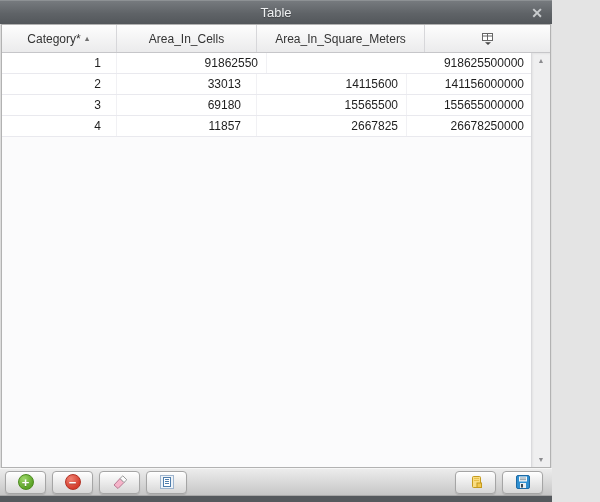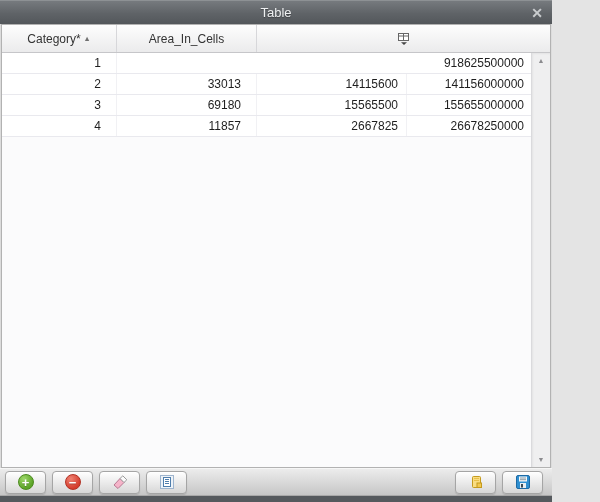--- a/index.html
+++ b/index.html
@@ -72,34 +72,38 @@
 
   <div class="table-area">
     <div class="thead">
       <div class="th c1">
         <span>Category*</span>
         <span class="sort">▲</span>
       </div>
       <div class="th c2">
         <span>Area_In_Cells</span>
       </div>
+      <div class="th c4">
+        <span>Area_In_Square_Meters</span>
+      </div>
       <div class="th picker">
         <svg width="14" height="14" viewBox="0 0 14 14">
           <rect x="1.5" y="1.5" width="10" height="7" fill="#ffffff" stroke="#666666"></rect>
           <line x1="1.5" y1="4" x2="11.5" y2="4" stroke="#666666"></line>
           <line x1="6.5" y1="1.5" x2="6.5" y2="8.5" stroke="#666666"></line>
           <polygon points="4,10.2 10,10.2 7,13" fill="#444444"></polygon>
         </svg>
       </div>
     </div>
 
     <div class="tbody">
       <div class="rows">
         <div class="row">
           <div class="td c1">1</div>
+          <div class="td c3">91862550</div>
           <div class="td c4">918625500000</div>
         </div>
         <div class="row">
           <div class="td c1">2</div>
           <div class="td c2">33013</div>
           <div class="td c3">14115600</div>
           <div class="td c4">141156000000</div>
         </div>
         <div class="row">
           <div class="td c1">3</div>

